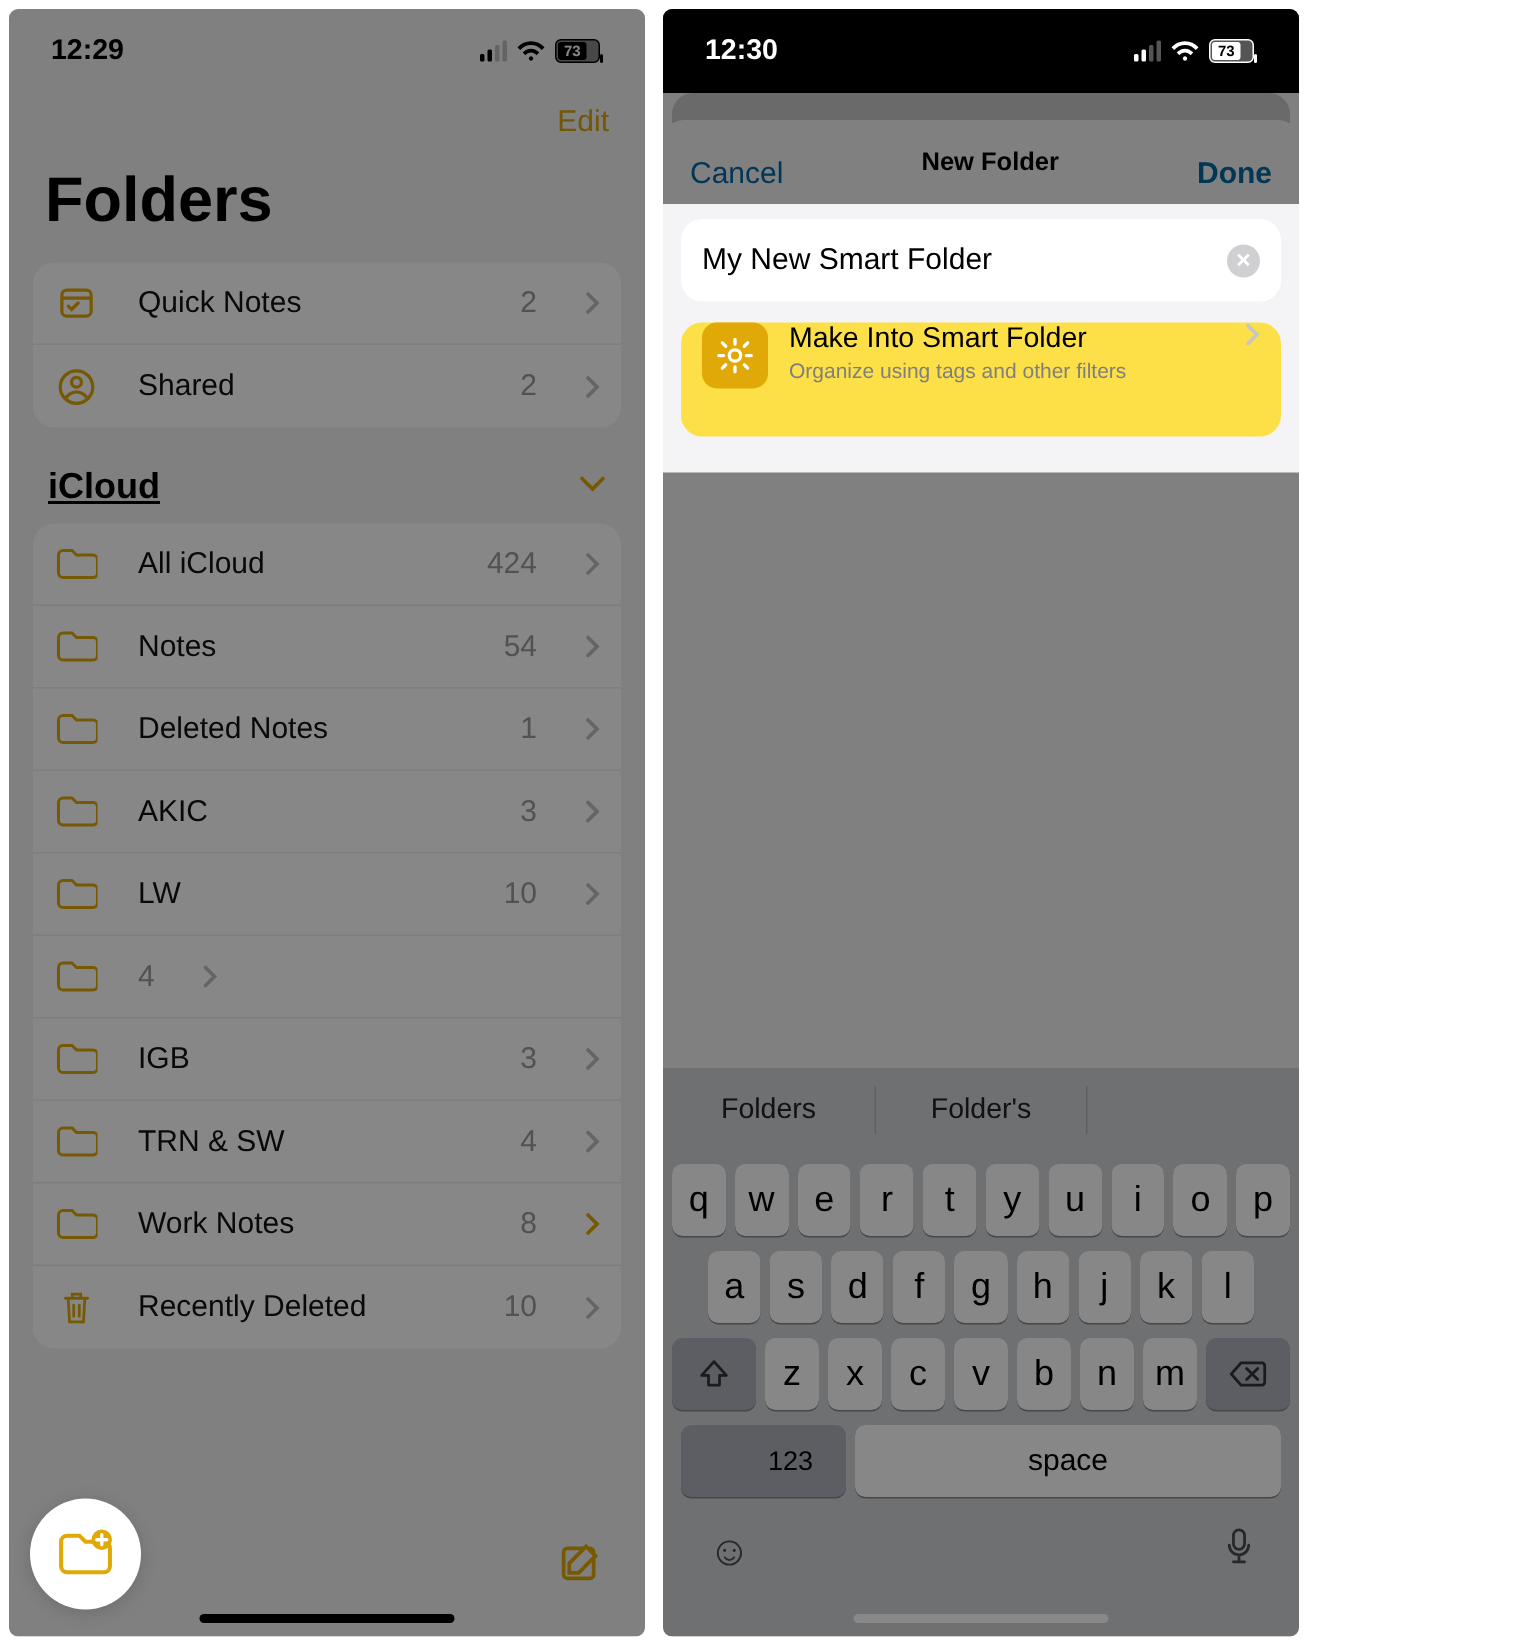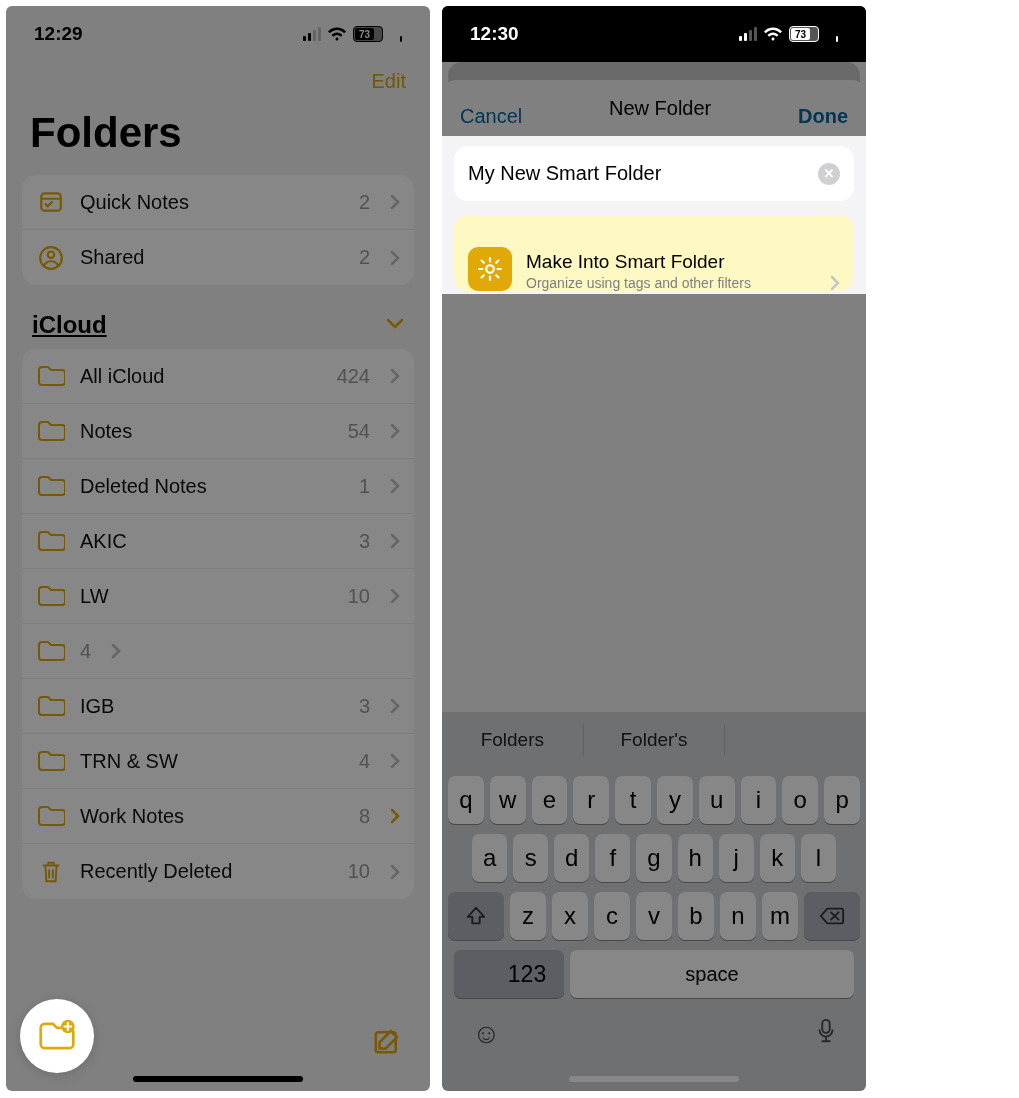--- a/index.html
+++ b/index.html
@@ -37,36 +37,36 @@
   }
   .statusbar.dark { background:#000; color:#fff; }
   .time { font-size: 19px; font-weight: 600; }
   .sb-icons { display:flex; align-items:center; gap:6px; }
   .sig { display:flex; align-items:flex-end; gap:2px; height:14px;}
   .sig span { width:3px; background:#000; border-radius:1px;}
   .sig span:nth-child(1){height:5px;} .sig span:nth-child(2){height:8px;}
   .sig span:nth-child(3){height:11px;background:#bdbdbd;} .sig span:nth-child(4){height:14px;background:#bdbdbd;}
   .statusbar.dark .sig span{background:#fff;} .statusbar.dark .sig span:nth-child(3),.statusbar.dark .sig span:nth-child(4){background:#555;}
   .wifi svg{display:block;}
-  .batt { display:flex; align-items:flex-end; gap:17px; }
+  .batt { display:flex; align-items:flex-end; gap:0; }
   .batt-body { width:30px;height:16px;border:1px solid #000;border-radius:4px;position:relative;padding:1px;background:#888;}
   .statusbar.dark .batt-body{border-color:#fff;background:#555;}
   .batt-fill{height:100%;width:73%;background:#000;border-radius:2px;display:flex;align-items:center;justify-content:center;color:#fff;font-size:10px;font-weight:700;}
   .statusbar.dark .batt-fill{background:#fff;color:#000;}
   .batt-tip{width:2px;height:6px;background:#000;border-radius:1px;}
   .statusbar.dark .batt-tip{background:#fff;}
   
   .nav-row { display:flex; justify-content:flex-end; padding:8px 24px 0;}
   .edit { color:#d6a40e; font-size:20px;}
   .page-title { font-size:42px; font-weight:800; padding:16px 24px 18px;}
   .list {
     margin: 0 16px; background:#fff; border-radius:14px; overflow:hidden;
   }
   .row {
-    height:55px; display:flex; align-items:center; padding:0 14px; gap:14px;
+    height:55px; display:flex; align-items:center; padding:0 14px; gap:26px;
     border-bottom:1px solid #ececec;
   }
   .row:last-child{border-bottom:none;}
   .icon-sq{width:30px;display:flex;justify-content:center;color:#e0a907;}
   .row-label{flex:1;font-size:20px;color:#111;}
   .row-count{font-size:20px;color:#9b9b9b;margin-right:6px;}
   .chev svg{display:block;}
   .sec-head{display:flex;align-items:center;justify-content:space-between;padding:26px 26px 10px;text-decoration:underline;}
   .sec-title{font-size:24px;font-weight:700;}
   .chev-down{color:#e0a907;}
@@ -76,43 +76,43 @@
   .compose{color:#e0a907;}
   .home-ind{position:absolute;left:50%;transform:translateX(-50%);bottom:9px;width:170px;height:6px;background:#000;border-radius:4px;z-index:60;}
   .phone-right .home-ind{background:#888;}
   
   .phone-right{background:#f2f2f4;}
   .sheet-back{position:absolute;top:56px;left:6px;right:6px;height:20px;background:#c9c9c9;border-radius:14px 14px 0 0;}
   .sheet{position:absolute;top:74px;left:0;right:0;bottom:0;background:#f2f2f4;border-radius:14px 14px 0 0;}
   .sheet-head{height:56px;display:flex;align-items:center;justify-content:space-between;padding:0 18px;}
   .sheet-btn{font-size:20px;color:#0369a1;margin-top:16px;}
   .sheet-btn.bold{font-weight:700;}
-  .sheet-title{font-size:20px;font-weight:400;}
-  .bright{position:relative;z-index:20;padding:10px 12px 3px;background:#f4f4f6;}
+  .sheet-title{font-size:17px;font-weight:700;}
+  .bright{position:relative;z-index:20;padding:10px 12px 24px;background:#f4f4f6;}
   .input-card{background:#fff;border-radius:14px;height:55px;display:flex;align-items:center;padding:0 14px;gap:10px;}
   .input-val{flex:1;font-size:20px;}
   .clear-x{width:22px;height:22px;border-radius:50%;background:#d0d0d2;display:flex;align-items:center;justify-content:center;color:#fff;font-size:13px;font-weight:700;}
-  .smart-card{margin-top:14px;background:#fef9c3;border-radius:14px;height:76px;display:flex;align-items:flex-end;padding:0 14px;gap:14px;}
+  .smart-card{margin-top:14px;background:#fde047;border-radius:14px;height:76px;display:flex;align-items:flex-start;padding:0 14px;gap:14px;}
   .gear-box{width:44px;height:44px;border-radius:10px;background:#e0a907;display:flex;align-items:center;justify-content:center;color:#fff;}
   .smart-txt{flex:1;}
   .smart-txt .t{font-size:19px;}
   .smart-txt .s{font-size:14px;color:#7f7f7f;margin-top:2px;}
   
   .kb{position:absolute;left:0;right:0;bottom:0;background:#d1d3d8;padding-bottom:40px;}
   .sugg{height:56px;display:flex;align-items:stretch;}
   .sugg-item{flex:1;display:flex;align-items:center;justify-content:center;font-size:19px;color:#222;}
   .sugg-div{width:1px;background:#b3b5ba;margin:12px 0;}
   .kb-rows{padding:8px 6px 6px;}
   .kb-row{display:flex;gap:6px;justify-content:center;margin-bottom:10px;}
   .key{flex:1;height:48px;background:#fff;border-radius:7px;box-shadow:0 1px 0 #888;display:flex;align-items:center;justify-content:center;font-size:24px;}
   .key.spec{background:#aeb2bb;}
   .kb-row2{padding:0 24px;}
   .shift,.bksp{width:56px;flex:none;}
   .kb-bot{display:flex;gap:6px;padding:0 6px;}
-  .k123{width:110px;flex:none;font-size:23px;padding-left:36px;}
+  .k123{width:110px;flex:none;font-size:18px;padding-left:36px;}
   .space{flex:1;font-size:20px;}
   .ret{width:110px;flex:none;font-size:18px;}
   .kb-icons{display:flex;justify-content:space-between;padding:14px 30px 0;color:#4a4c50;font-size:28px;}
 </style>
 </head>
 <body>
 
 <div class="phone dim">
   <div class="statusbar">
     <div class="time">12:29</div>

